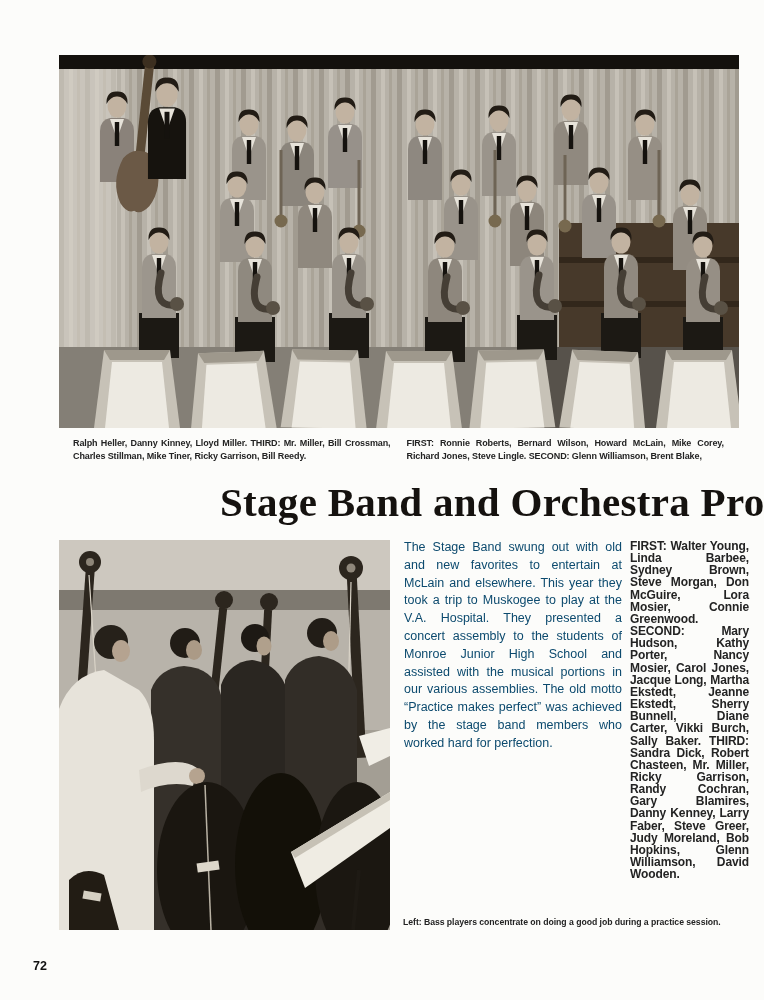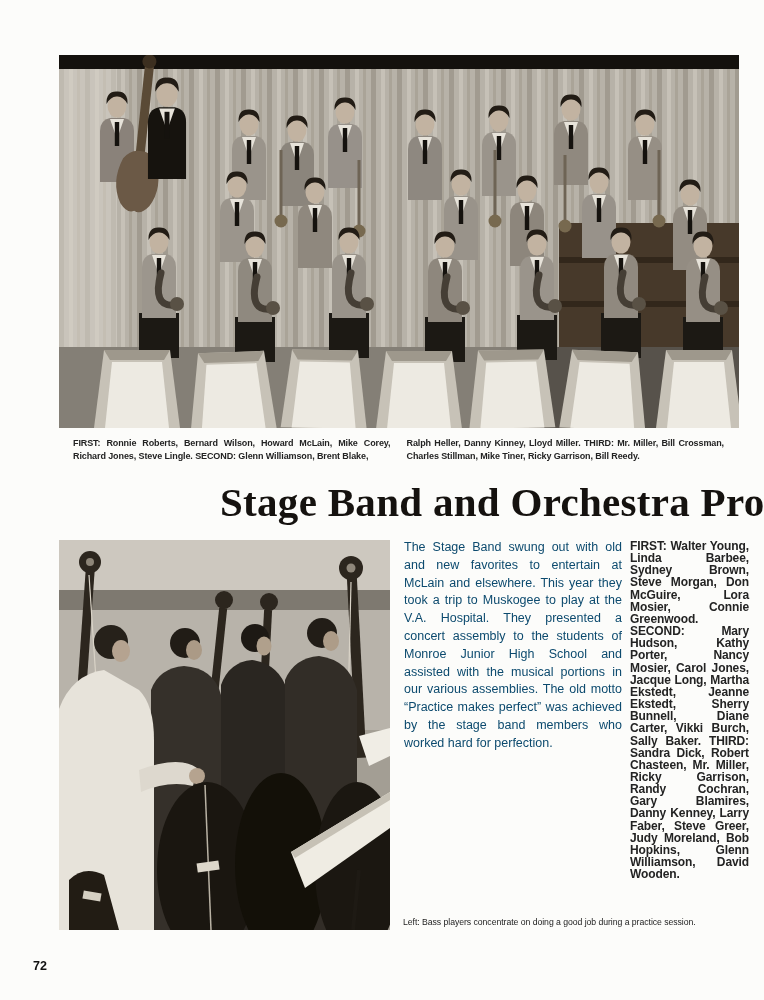--- a/index.html
+++ b/index.html
@@ -37,21 +37,21 @@
     font-size:12.5px;line-height:17.8px;
     text-align:justify;color:#0c4a6e;
   }
   .roster{
     position:absolute;left:630px;top:540px;width:119px;
     font-size:12px;font-weight:bold;line-height:12.15px;
     letter-spacing:-0.1px;text-align:justify;color:#232323;
   }
   .bottom-caption{
     position:absolute;left:403px;top:917px;
-    font-size:8.7px;font-weight:normal;color:#232323;
+    font-size:8.7px;font-weight:bold;color:#232323;
     white-space:nowrap;letter-spacing:-0.05px;
   }
   .page-number{
     position:absolute;left:33px;top:959px;
     font-size:12.5px;font-weight:bold;color:#111;
   }
 </style>
 </head>
 <body>
 
@@ -178,22 +178,22 @@
         <use href="#stand" transform="translate(266,295) rotate(1)"></use>
         <use href="#stand" transform="translate(360,296)"></use>
         <use href="#stand" transform="translate(452,295) rotate(-1)"></use>
         <use href="#stand" transform="translate(546,296) rotate(2)"></use>
         <use href="#stand" transform="translate(640,295)"></use>
       </g>
     </svg>
   </figure>
 
   <div class="captions">
+    <div class="caption">Ralph Heller, Danny Kinney, Lloyd Miller. THIRD: Mr. Miller, Bill Crossman, Charles Stillman, Mike Tiner, Ricky Garrison, Bill Reedy.</div>
     <div class="caption">FIRST: Ronnie Roberts, Bernard Wilson, Howard McLain, Mike Corey, Richard Jones, Steve Lingle. SECOND: Glenn Williamson, Brent Blake,</div>
-    <div class="caption">Ralph Heller, Danny Kinney, Lloyd Miller. THIRD: Mr. Miller, Bill Crossman, Charles Stillman, Mike Tiner, Ricky Garrison, Bill Reedy.</div>
   </div>
 
   <h1 class="headline" style="margin:0;">Stage Band and Orchestra Provide</h1>
 
   <figure class="photo" id="bass-photo" style="margin:0;">
     <svg viewBox="0 0 331 390" width="331" height="390" preserveAspectRatio="none">
       <g>
         <rect width="331" height="390" fill="#c3beb5"></rect>
         <rect width="331" height="52" fill="#cdc8bf"></rect>
         <rect y="50" width="331" height="20" fill="#7e7970"></rect>

